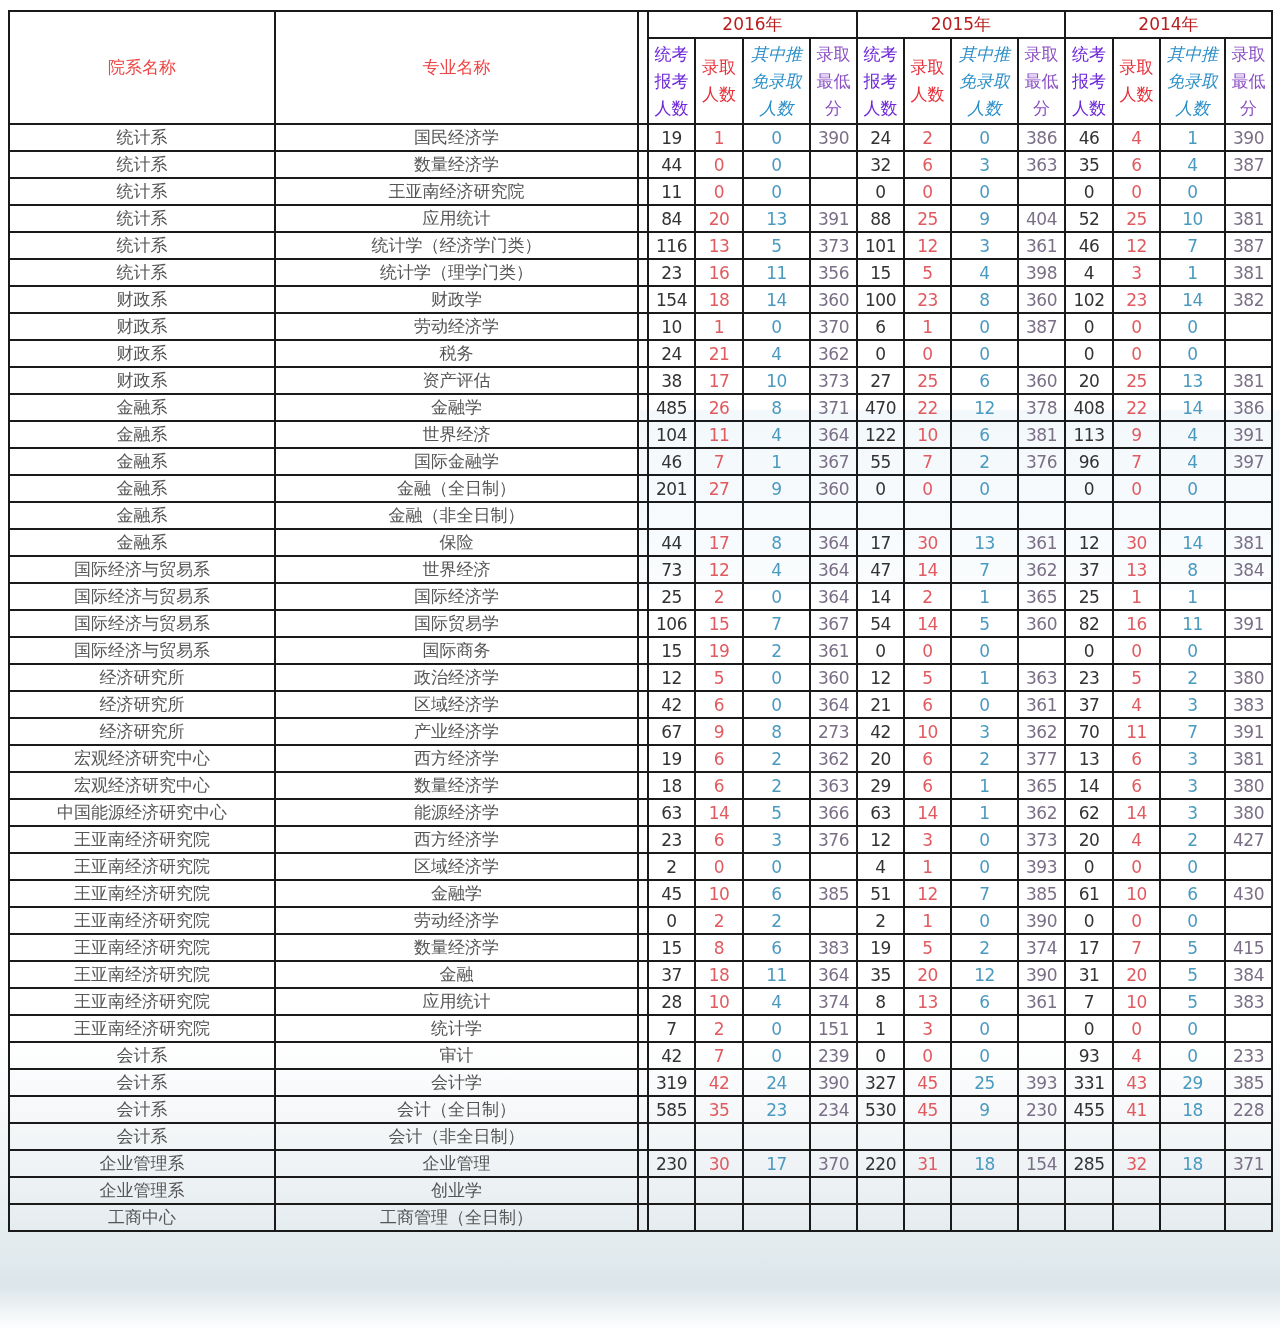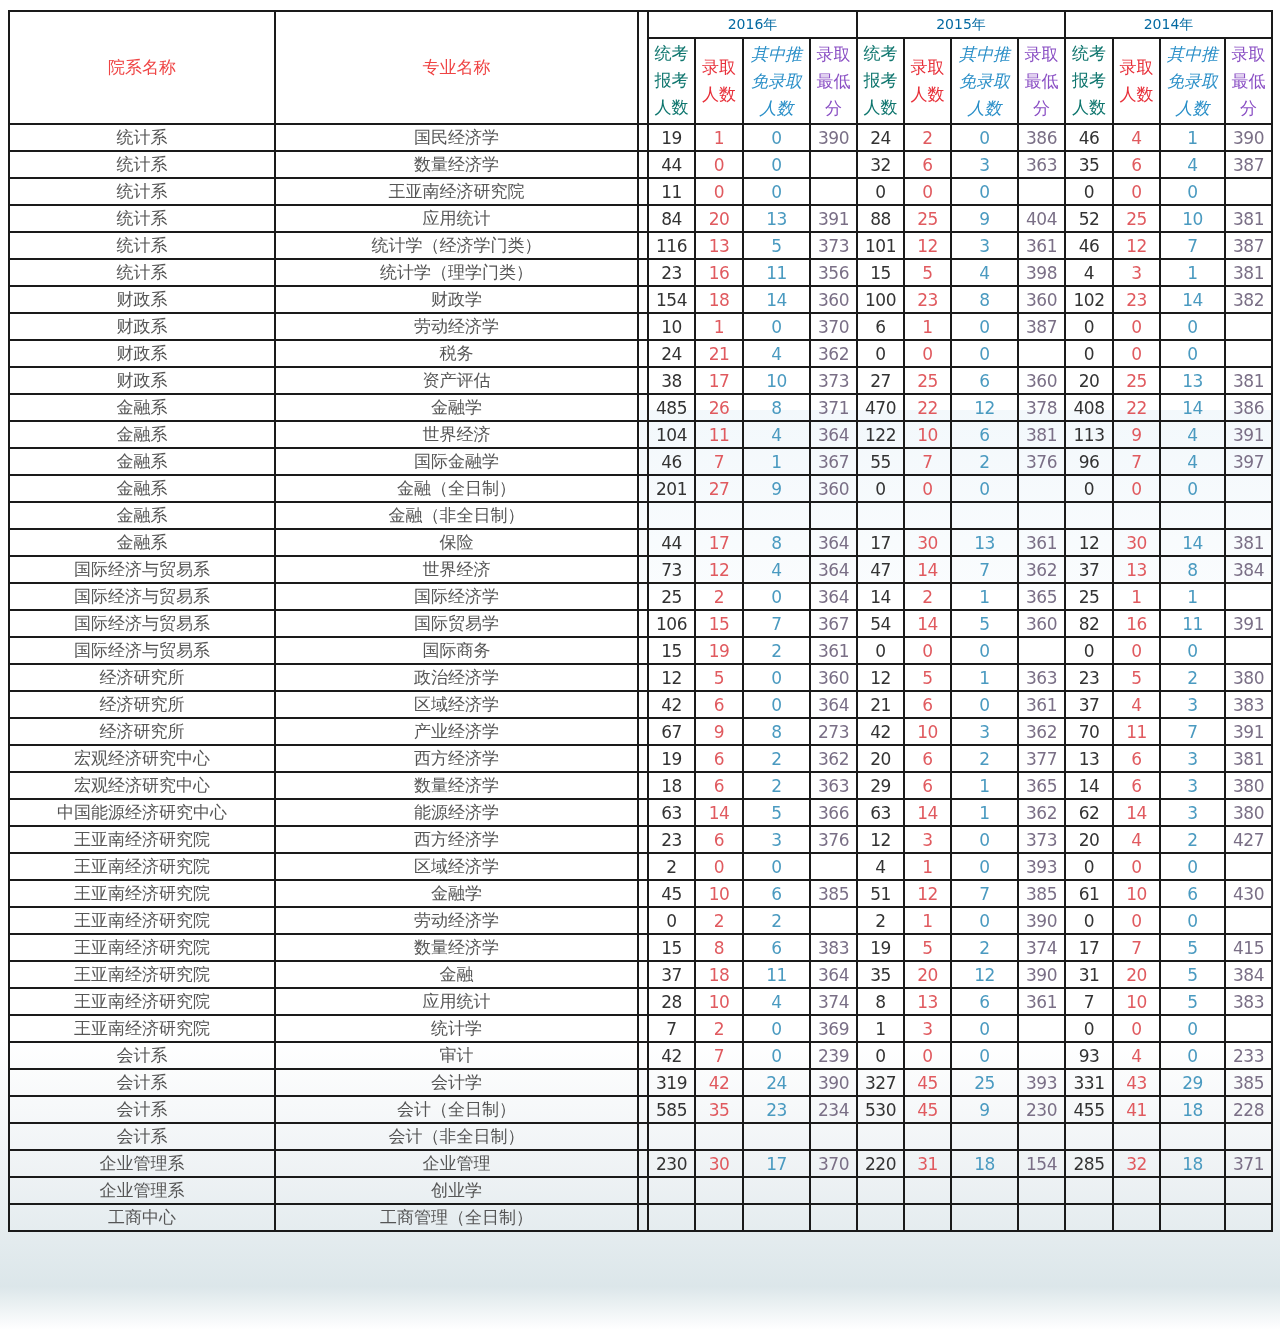--- a/index.html
+++ b/index.html
@@ -7,23 +7,23 @@
            font-family: "DejaVu Sans", "Liberation Sans", sans-serif; }
     .bg-fade { position: absolute; left: 0; top: 1040px; width: 1280px; height: 290px;
                background: linear-gradient(180deg, rgba(255,255,255,0) 0%, rgba(225,232,236,0.55) 45%, rgba(205,220,225,0.7) 85%, rgba(255,255,255,0.9) 100%); }
     .bg-fade2 { position: absolute; left: 640px; top: 410px; width: 640px; height: 180px;
                 background: linear-gradient(180deg, rgba(220,235,245,0.35), rgba(230,240,248,0.2)); }
     table.grid { position: absolute; left: 8px; top: 10px; border-collapse: collapse;
                  table-layout: fixed; z-index: 2; }
     table.grid td, table.grid th { border: 2px solid #1a1a1a; padding: 0; text-align: center;
                  vertical-align: middle; font-weight: normal; overflow: hidden; white-space: nowrap; }
     .hdr-main { font-size: 17px; color: #ef4444; }
-    .hdr-year { font-size: 14px; color: #0369a1; height: 25px; }
+    .hdr-year { font-size: 17px; color: #b91c1c; height: 25px; }
     .hdr-sub { font-size: 17px; line-height: 27px; white-space: normal !important; }
-    .c-black { color: #0f766e; font-family: Liberation Mono, monospace; }
+    .c-black { color: #6d28d9; }
     .c-red { color: #e8303a; }
     .c-blue { color: #2a8fc8; font-style: italic; }
     .c-purple { color: #8a4fc4; }
     td.d { font-size: 17px; color: #555; height: 25px; }
     td.n { font-size: 17px; height: 25px; letter-spacing: -0.5px; }
     td.n.k { color: #333; }
     td.n.r { color: #e05a5f; }
     td.n.b { color: #4a9ac0; }
     td.n.p { color: #7a6f86; }
     td.gap { width: 7px; }
@@ -683,21 +683,21 @@
         <td class="n b">5</td>
         <td class="n p">383</td>
       </tr>
       <tr>
         <td class="d">王亚南经济研究院</td>
         <td class="d">统计学</td>
         <td class="gap"></td>
         <td class="n k">7</td>
         <td class="n r">2</td>
         <td class="n b">0</td>
-        <td class="n p">369</td>
+        <td class="n p">151</td>
         <td class="n k">1</td>
         <td class="n r">3</td>
         <td class="n b">0</td>
         <td class="n p"></td>
         <td class="n k">0</td>
         <td class="n r">0</td>
         <td class="n b">0</td>
         <td class="n p"></td>
       </tr>
       <tr>

